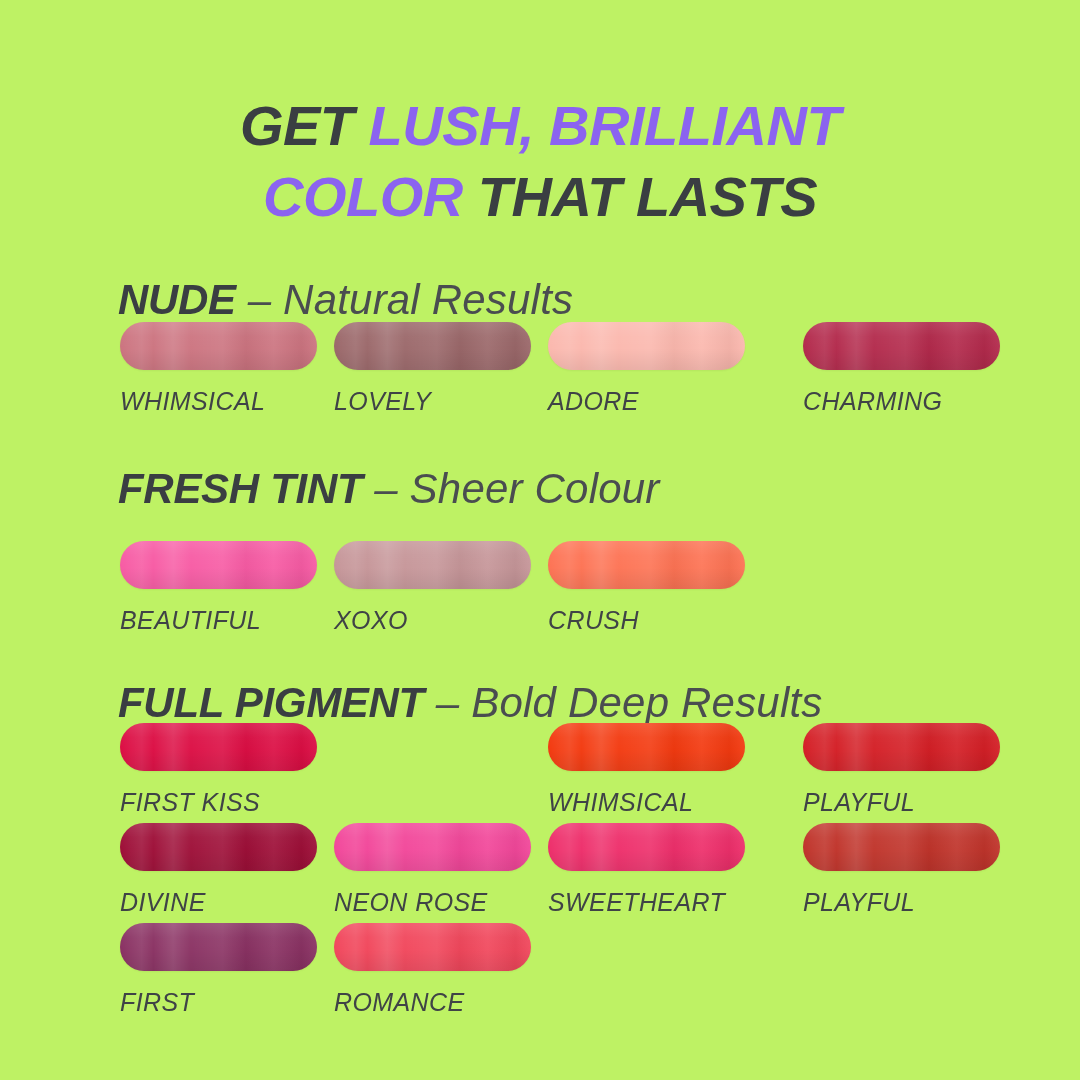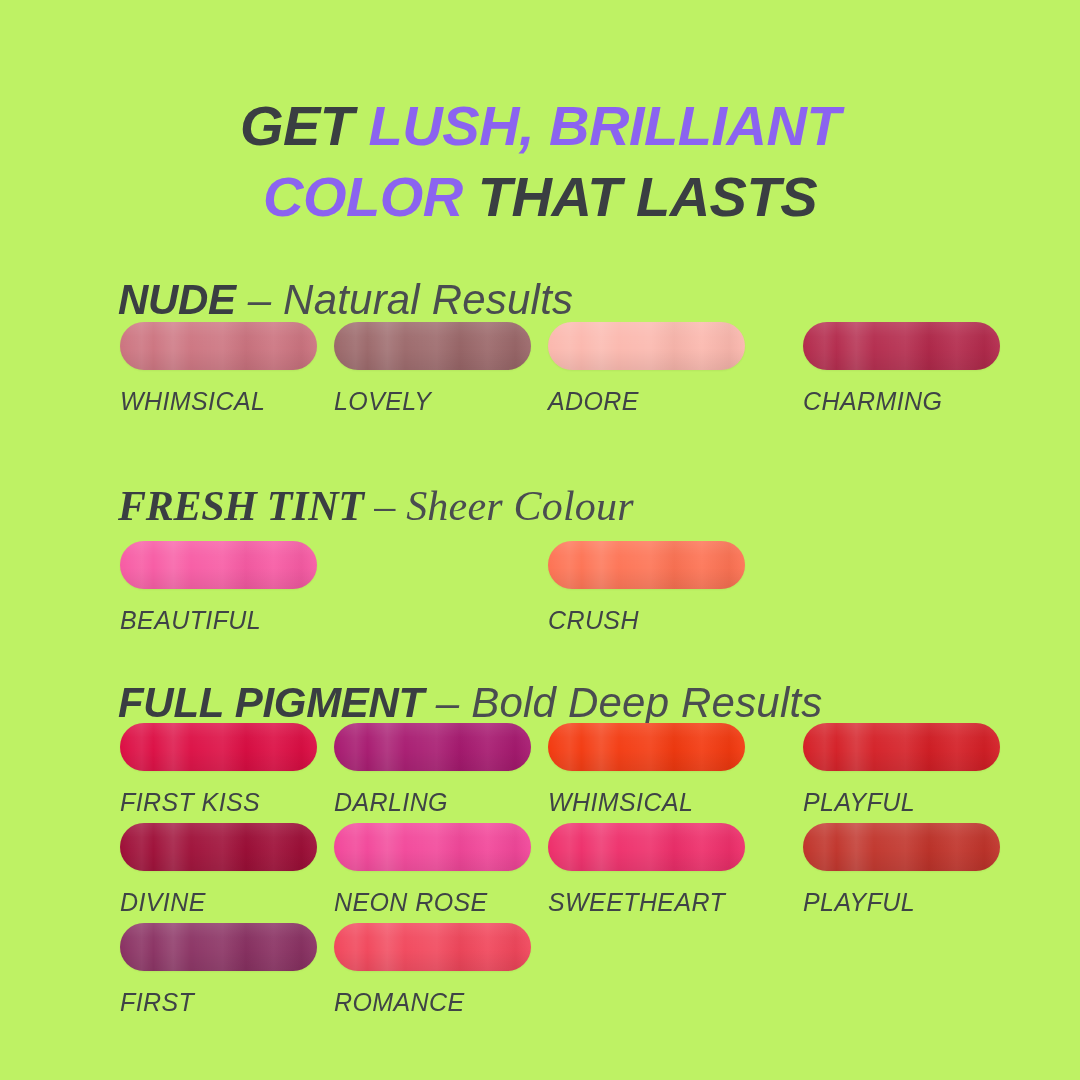--- a/index.html
+++ b/index.html
@@ -37,21 +37,21 @@
   }
   .headline .accent { color: #8b63f0; }
   .headline .line { display: block; white-space: nowrap; }
 
   
   .section {
     position: absolute;
     left: 118px;
   }
   .sec-nude       { top: 243px; }
-  .sec-fresh      { top: 449px; font-family: Liberation Serif, serif; }
+  .sec-fresh      { top: 432px; }
   .sec-full       { top: 646px; }
 
   .sec-head {
     white-space: nowrap;
     font-style: italic;
     font-size: 42px;
     color: #3a3e42;
     line-height: 1;
     margin-top: 36px;
   }
@@ -174,38 +174,38 @@
 
   <div class="section sec-fresh">
     <div class="sec-head"><span class="strong">FRESH TINT</span><span class="light"> – Sheer Colour</span></div>
   </div>
 
   <div class="row fresh-r1">
     <div class="cell col-0">
       <div class="swatch" style="background-color: rgb(247, 91, 164);"></div>
       <div class="swatch-label">BEAUTIFUL</div>
     </div>
+    <div class="cell col-1">
+      <div class="swatch" style="background-color: rgb(198, 150, 153);"></div>
+      <div class="swatch-label">XOXO</div>
+    </div>
     <div class="cell col-2">
       <div class="swatch" style="background-color: rgb(253, 115, 84);"></div>
       <div class="swatch-label">CRUSH</div>
     </div>
   </div>
 
   <div class="section sec-full">
     <div class="sec-head"><span class="strong">FULL PIGMENT</span><span class="light"> – Bold Deep Results</span></div>
   </div>
 
   <div class="row full-r1">
     <div class="cell col-0">
       <div class="swatch" style="background-color: rgb(220, 14, 68);"></div>
       <div class="swatch-label">FIRST KISS</div>
-    </div>
-    <div class="cell col-1">
-      <div class="swatch" style="background-color: rgb(167, 26, 112);"></div>
-      <div class="swatch-label">DARLING</div>
     </div>
     <div class="cell col-2">
       <div class="swatch" style="background-color: rgb(243, 58, 16);"></div>
       <div class="swatch-label">WHIMSICAL</div>
     </div>
     <div class="cell col-3">
       <div class="swatch" style="background-color: rgb(212, 31, 38);"></div>
       <div class="swatch-label">PLAYFUL</div>
     </div>
   </div>

